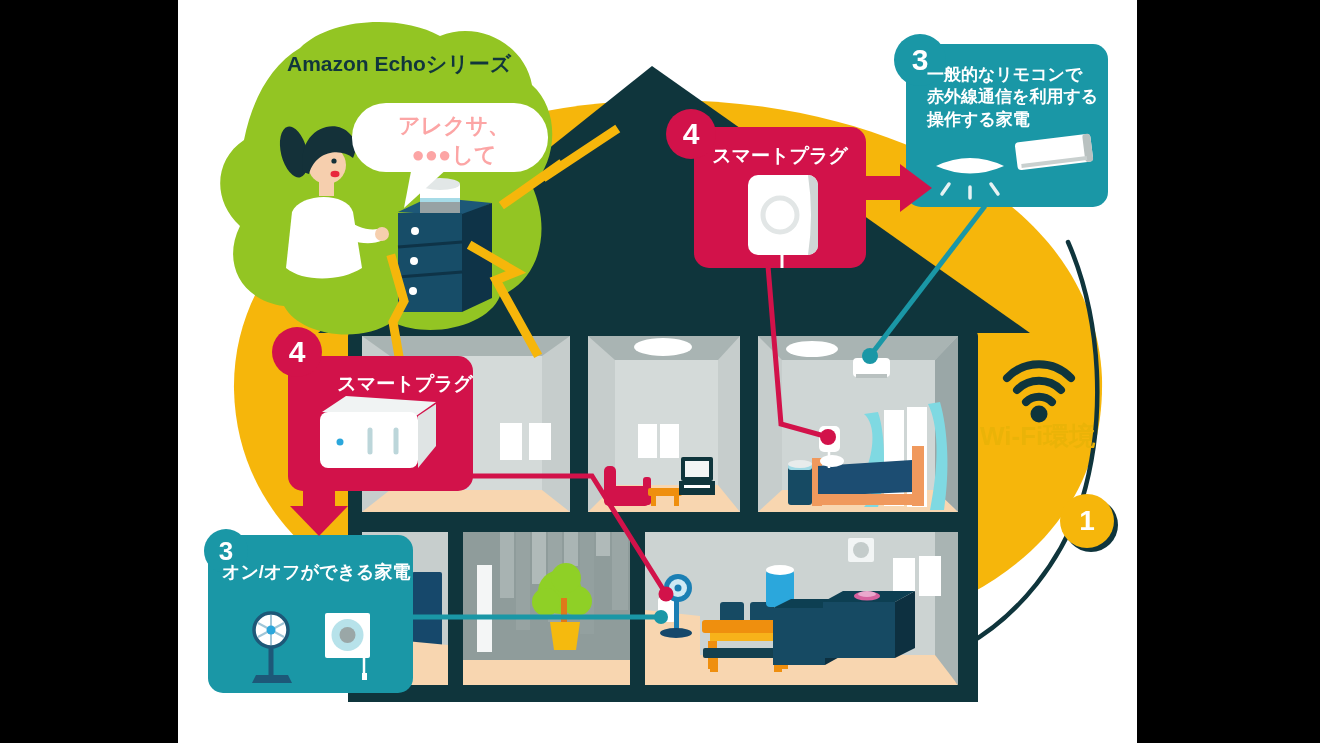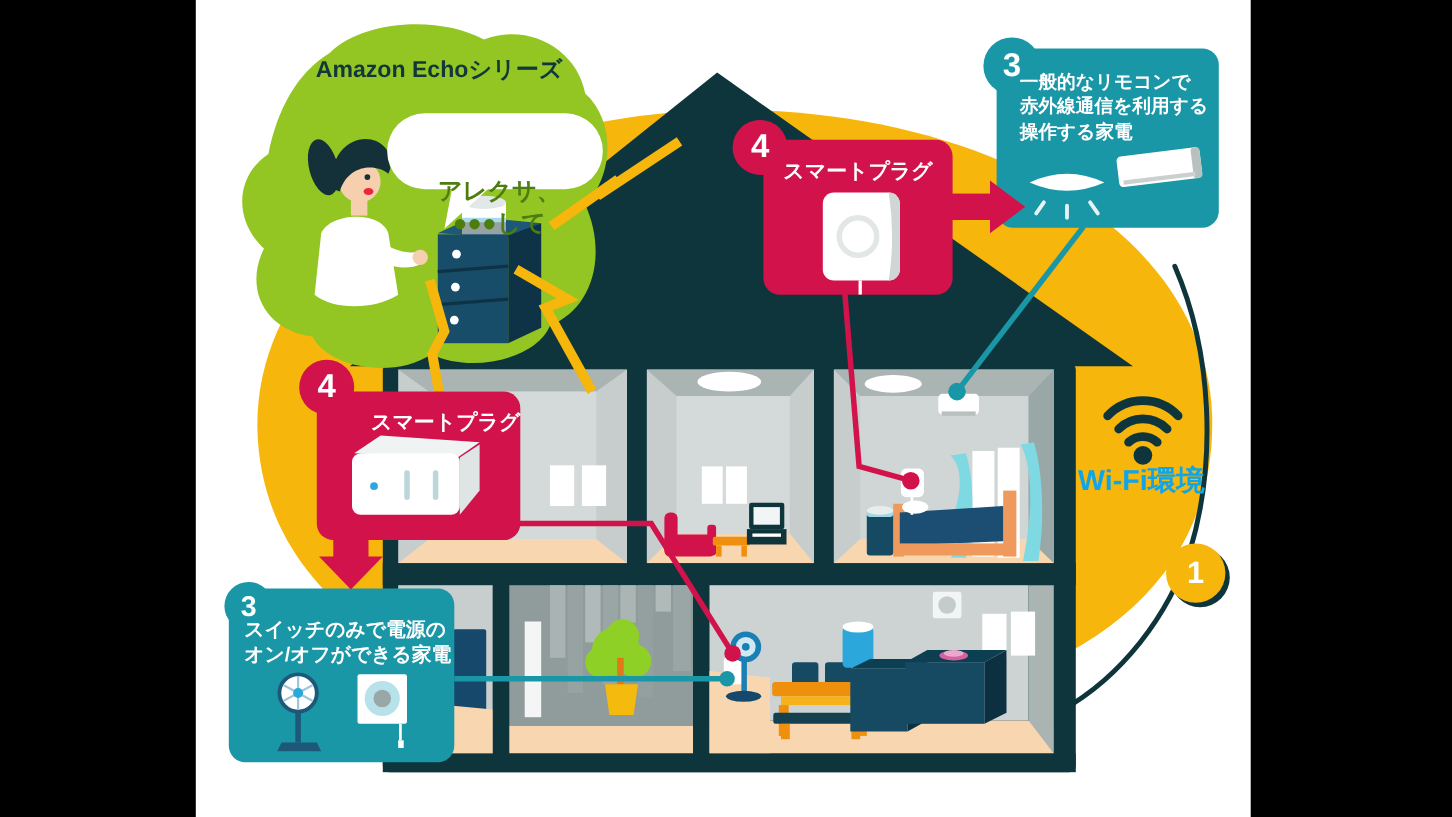--- a/index.html
+++ b/index.html
@@ -9,21 +9,21 @@
   svg.art{position:absolute;left:0;top:0;width:1320px;height:743px;z-index:1;}
   svg.art-top{position:absolute;left:0;top:0;width:1320px;height:743px;z-index:3;pointer-events:none;}
 
   .overlay{position:absolute;z-index:2;}
 
   
   .n2{left:246px;top:32px;font-size:35px;font-weight:bold;color:#fff;}
   .t2{left:287px;top:51px;font-size:21px;font-weight:bold;color:#11363c;line-height:1.24;white-space:nowrap;}
 
   .speech-text{left:368px;top:111px;width:172px;text-align:center;font-size:22px;
-               font-weight:bold;color:#4d7c0f;line-height:1.32;margin-top:48px;}
+               font-weight:bold;color:#fca5a5;line-height:1.32;}
 
   
   .callout{border-radius:15px;color:#fff;}
   .callout .badge{position:absolute;border-radius:50%;display:flex;align-items:center;
                   justify-content:center;font-weight:bold;color:#fff;}
   .teal{background:#1a97a6;}
   .red{background:#d2124a;}
 
   .box3top{left:906px;top:44px;width:202px;height:163px;}
   .box3top .badge{left:-12px;top:-10px;width:52px;height:52px;background:#1a97a6;font-size:30px;}
@@ -36,21 +36,21 @@
   .box4plug{left:288px;top:356px;width:185px;height:135px;}
   .box4plug .badge{left:-16px;top:-29px;width:50px;height:50px;background:#d2124a;font-size:30px;}
   .box4plug .lbl{position:absolute;left:0;top:15px;width:100%;text-align:right;font-size:19px;font-weight:bold;}
 
   .box3bottom{left:208px;top:535px;width:205px;height:158px;}
   .box3bottom .badge{left:-4px;top:-6px;width:44px;height:44px;background:#1a97a6;font-size:26px;}
   .box3bottom .txt{position:absolute;left:14px;top:26px;font-size:18px;font-weight:bold;line-height:1.28;white-space:nowrap;}
 
   .devsvg{position:absolute;left:0;top:0;width:100%;height:100%;}
 
-  .wifi-label{left:980px;top:419px;font-size:26px;font-weight:bold;color:#0ea5e9;white-space:nowrap;}
+  .wifi-label{left:980px;top:419px;font-size:26px;font-weight:bold;color:#eab308;white-space:nowrap;}
 
   .badge1{left:1060px;top:494px;width:54px;height:54px;background:#f6b60b;border-radius:50%;
           box-shadow:4px 4px 0 0 #0f353c;display:flex;align-items:center;justify-content:center;
           color:#fff;font-size:28px;font-weight:bold;}
 </style>
 </head>
 <body>
 
 <div class="stage">
   <div class="canvas"></div>
@@ -351,21 +351,20 @@
       <path d="M130,60 l18,-12 v42 l-18,22 Z" fill="#dfe4e4"></path>
       <line x1="82" y1="74" x2="82" y2="96" stroke="#bcd6da" stroke-width="5" stroke-linecap="round"></line>
       <line x1="108" y1="74" x2="108" y2="96" stroke="#bcd6da" stroke-width="5" stroke-linecap="round"></line>
       <circle cx="52" cy="86" r="3.5" fill="#2ba7dc"></circle>
     </svg>
   </div>
 
   <div class="overlay callout teal box3bottom">
     <div class="badge">3</div>
     <div class="txt">
-      <div>スイッチのみで電源の</div>
       <div>オン/オフができる家電</div>
     </div>
     <svg class="devsvg" viewBox="0 0 205 158">
       <g>
         <circle cx="63" cy="95" r="17" fill="#fff" stroke="#1d5878" stroke-width="3.5"></circle>
         <g stroke="#9fc6d8" stroke-width="2">
           <line x1="63" y1="80" x2="63" y2="110"></line>
           <line x1="50" y1="88" x2="76" y2="102"></line>
           <line x1="50" y1="102" x2="76" y2="88"></line>
         </g>

